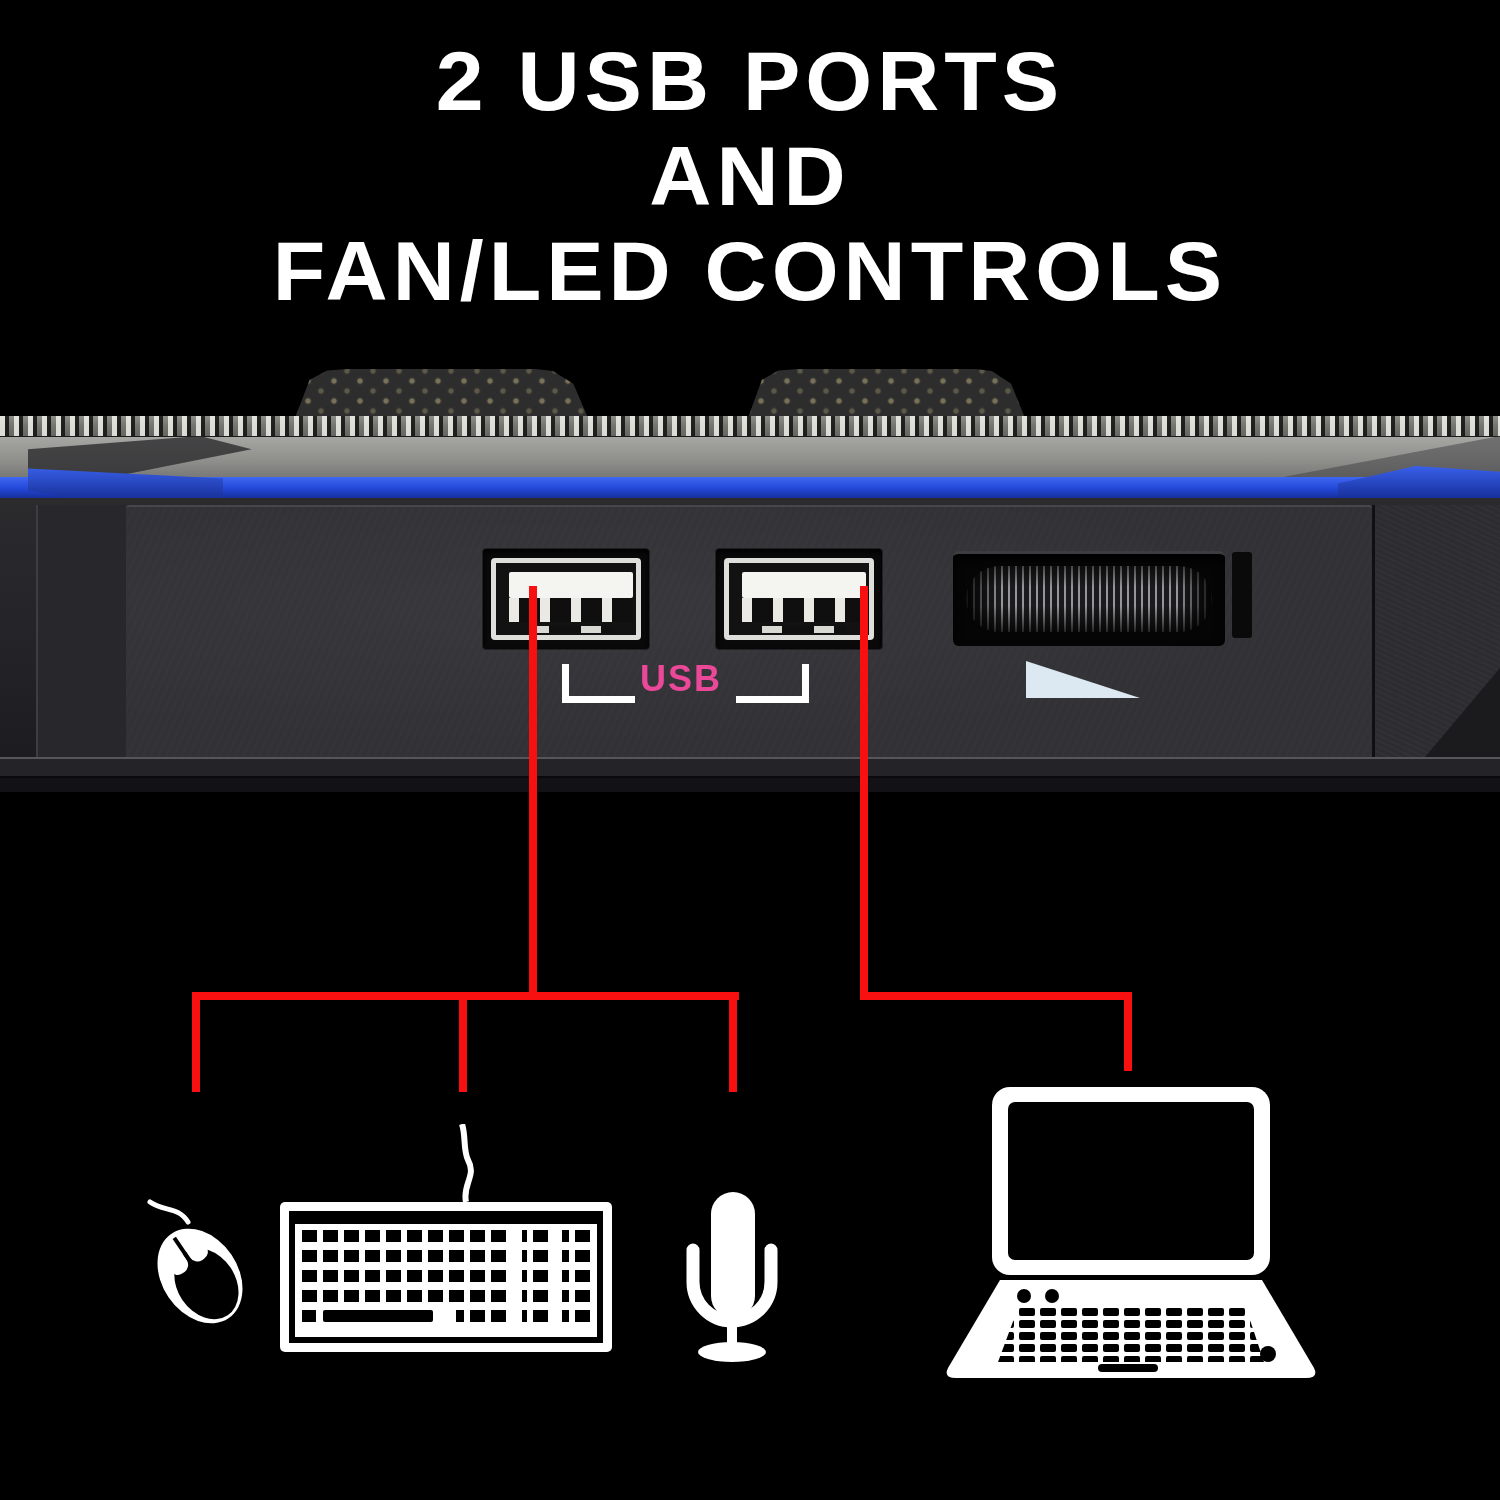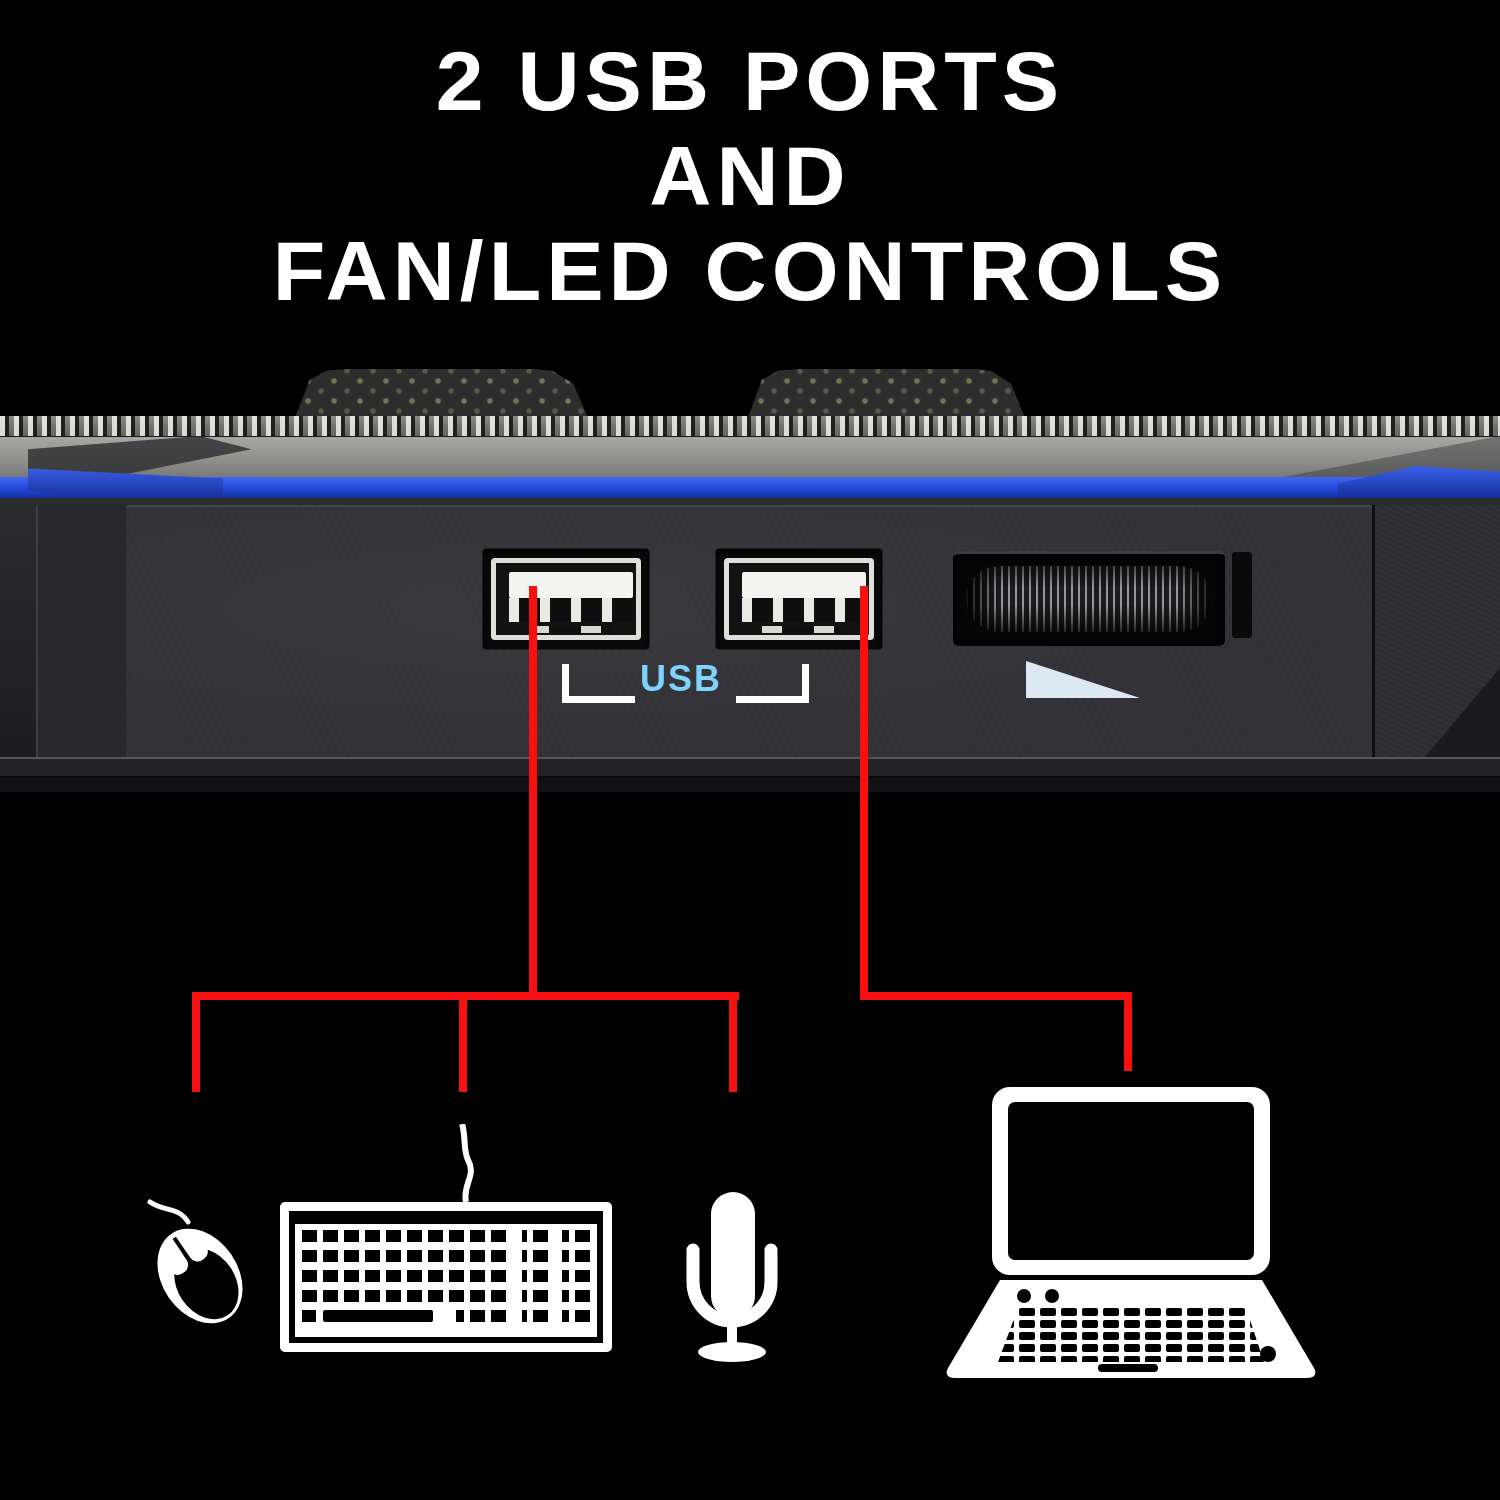--- a/index.html
+++ b/index.html
@@ -78,21 +78,21 @@
          border-radius:33px / 50%;
          background:linear-gradient(90deg,rgba(0,0,0,.9),rgba(0,0,0,0) 14%,rgba(0,0,0,0) 86%,rgba(0,0,0,.9)),
                     linear-gradient(180deg,rgba(0,0,0,.55),rgba(0,0,0,0) 32%,rgba(0,0,0,0) 60%,rgba(0,0,0,.75)),
                     repeating-linear-gradient(90deg,#96969a 0 2px,#1b1b1d 2px 7px);}
   .notch{top:552px;left:1232px;width:20px;height:86px;background:#0a0a0b;border-radius:3px;}
 
   .bracket-left{top:664px;left:562px;width:66px;height:32px;
                 border-left:7px solid #fff;border-bottom:7px solid #fff;}
   .bracket-right{top:664px;left:736px;width:66px;height:32px;
                 border-right:7px solid #fff;border-bottom:7px solid #fff;}
-  .usb-label{top:658px;left:640px;color:#7dd3fc;font-size:36px;font-weight:bold;letter-spacing:2px;}
+  .usb-label{top:658px;left:640px;color:#ec4899;font-size:36px;font-weight:bold;letter-spacing:2px;}
   .triangle{top:661px;left:1026px;width:114px;height:37px;background:#dce8f2;
             clip-path:polygon(0 0,0 100%,100% 100%);}
 
   
   .rl{background:#f7100f;}
   .rl-p1v{left:529px;top:586px;width:8px;height:410px;}
   .rl-hub{left:192px;top:992px;width:547px;height:8px;}
   .rl-d1{left:192px;top:1000px;width:8px;height:92px;}
   .rl-d2{left:459px;top:1000px;width:8px;height:92px;}
   .rl-d3{left:729px;top:1000px;width:8px;height:92px;}

